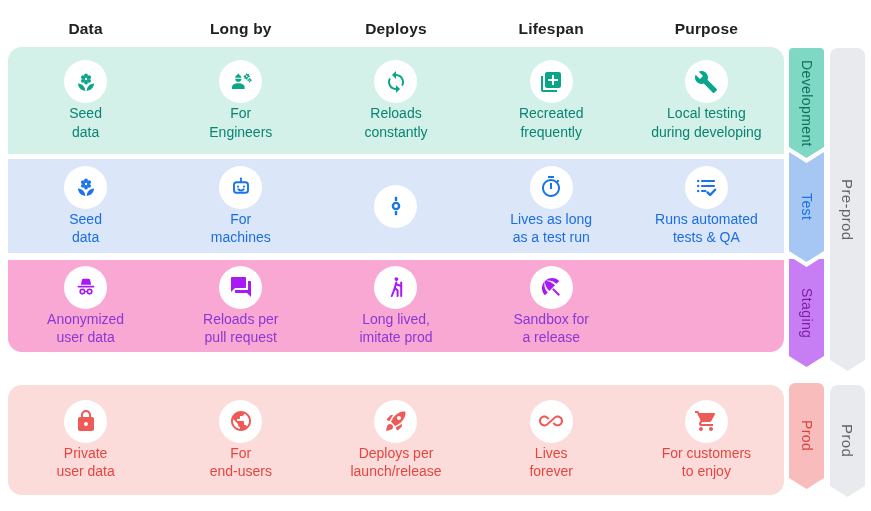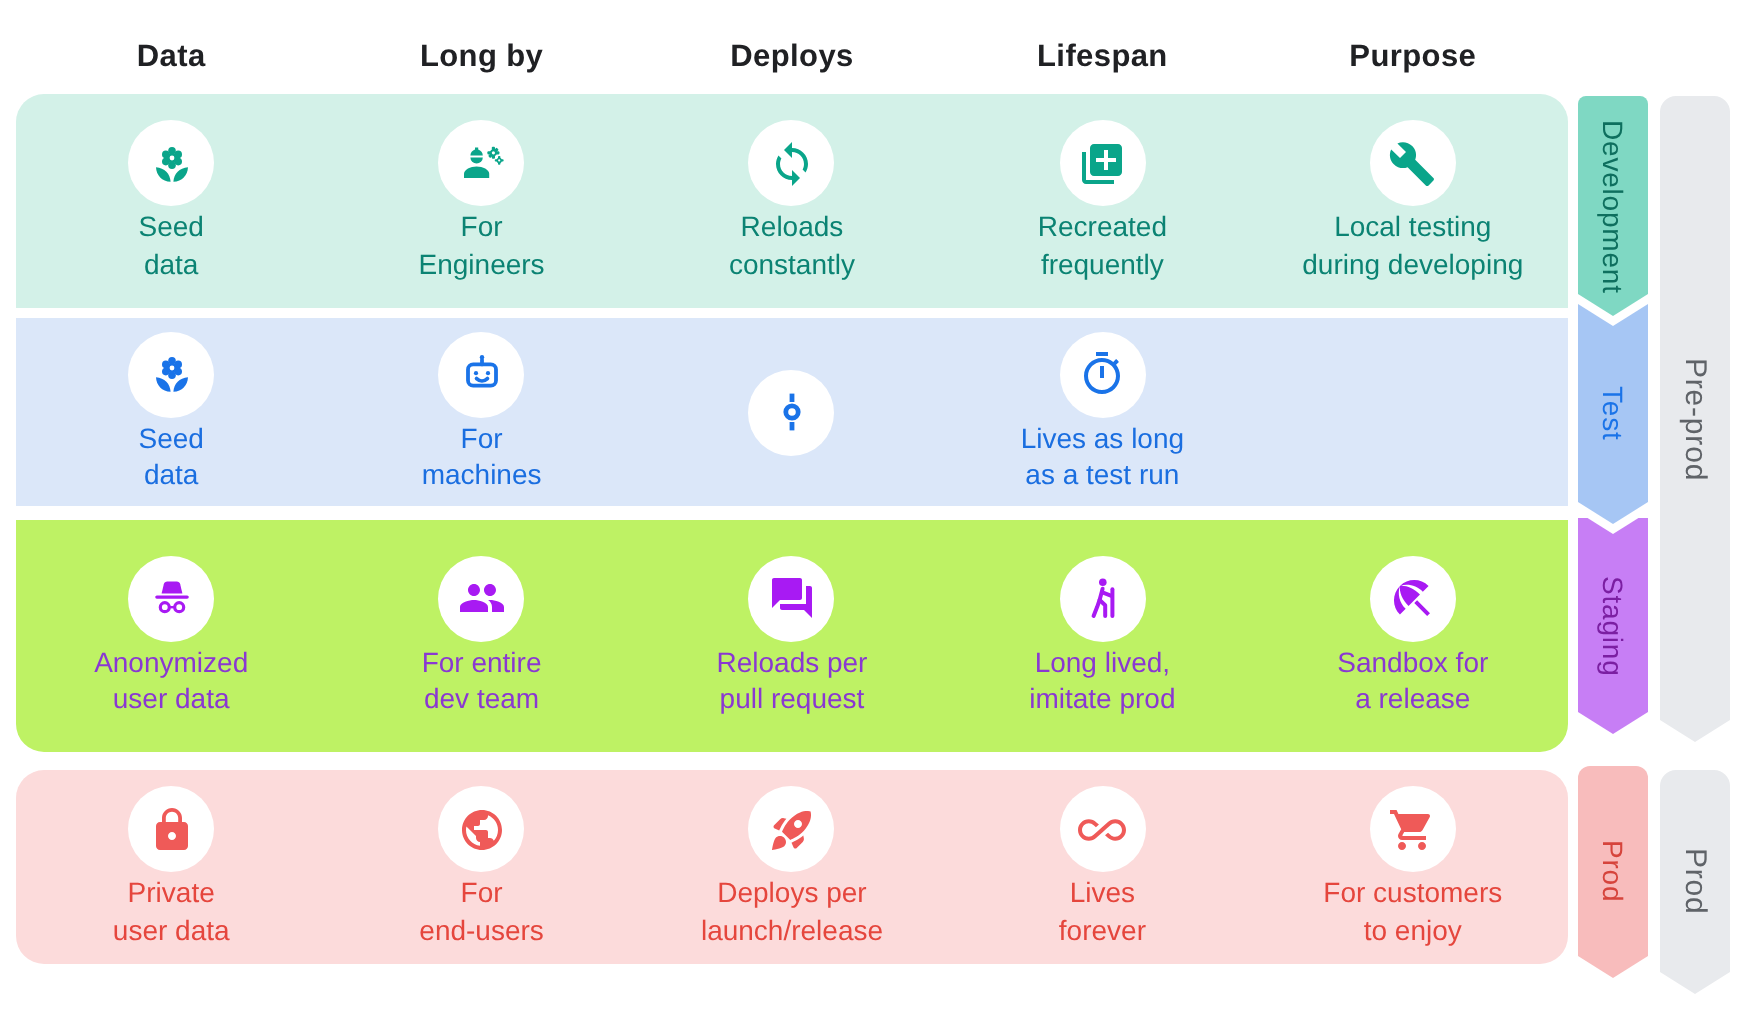--- a/index.html
+++ b/index.html
@@ -7,22 +7,22 @@
           font-family:"Liberation Sans",sans-serif;overflow:hidden;text-decoration:underline;}
 
   
   .hdr{position:absolute;left:8px;top:20px;width:776px;display:grid;grid-template-columns:repeat(5,1fr);}
   .hdr span{text-align:center;font-size:15.5px;font-weight:700;color:#202124;letter-spacing:.2px;}
 
   
   .row{position:absolute;left:8px;width:776px;display:grid;grid-template-columns:repeat(5,1fr);}
   .r1{top:47px;height:107px;background:#d3f1e8;border-radius:14px 14px 0 0;}
   .r2{top:159px;height:94px;background:#dbe7f9;}
-  .r3{top:260px;height:116px;background:#bef264;border-radius:0 0 14px 14px;}
-  .r4{top:385px;height:97px;background:#fcdbdb;border-radius:14px;}
+  .r3{top:260px;height:92px;background:#f9a8d4;border-radius:0 0 14px 14px;}
+  .r4{top:385px;height:110px;background:#fcdbdb;border-radius:14px;}
 
   .cell{display:flex;flex-direction:column;align-items:center;justify-content:center;}
   .circle{width:43px;height:43px;border-radius:50%;background:#fff;display:flex;
           align-items:center;justify-content:center;flex:0 0 auto;}
   .circle svg{width:24px;height:24px;display:block;}
   .lbl{margin-top:1px;font-size:14px;line-height:1.3;text-align:center;white-space:pre-line;}
 
   .r1 .circle{color:#0aa58a}.r1 .lbl{color:#0b8373}
   .r2 .circle{color:#1a73e8}.r2 .lbl{color:#1a6ee0}
   .r3 .circle{color:#a81af3}.r3 .lbl{color:#8a38d2}
@@ -179,44 +179,50 @@
     </div>
     <div class="cell">
       <div class="circle">
         <svg viewBox="0 0 24 24" fill="currentColor">
             <path d="M15 1H9v2h6V1zm-4 13h2V8h-2v6zm8.03-6.61l1.42-1.42c-.43-.51-.9-.99-1.41-1.41l-1.42 1.42C16.07 4.74 14.12 4 12 4c-4.97 0-9 4.03-9 9s4.02 9 9 9 9-4.03 9-9c0-2.12-.74-4.07-1.97-5.61zM12 20c-3.87 0-7-3.13-7-7s3.13-7 7-7 7 3.13 7 7-3.13 7-7 7z"></path>
           </svg>
       </div>
       <div class="lbl">Lives as long
 as a test run</div>
     </div>
+    <div class="cell">
+      <div class="circle">
+        <svg viewBox="0 0 24 24" fill="none" stroke="currentColor" stroke-width="2.2" stroke-linecap="round">
+            <circle cx="4.2" cy="6" r="1.2" fill="currentColor" stroke="none"></circle>
+            <line x1="8" y1="6" x2="20" y2="6"></line>
+            <circle cx="4.2" cy="11" r="1.2" fill="currentColor" stroke="none"></circle>
+            <line x1="8" y1="11" x2="20" y2="11"></line>
+            <circle cx="4.2" cy="16" r="1.2" fill="currentColor" stroke="none"></circle>
+            <line x1="8" y1="16" x2="11.5" y2="16"></line>
+            <path d="M13.5 17.4l2.6 2.6 5-5.3" stroke-width="2.4" stroke-linejoin="round"></path>
+          </svg>
+      </div>
+      <div class="lbl">Runs automated
+tests &amp; QA</div>
+    </div>
   </div>
 
   <div class="row r3">
     <div class="cell">
       <div class="circle">
         <svg viewBox="0 0 24 24" fill="currentColor">
             <path d="M16.1 5.1c-.2-.75-.9-1.3-1.7-1.3H9.6c-.8 0-1.5.55-1.7 1.3L6.8 9.7h10.4z"></path>
             <rect x="3.6" y="10.7" width="16.8" height="1.7" rx=".85"></rect>
             <circle cx="8.4" cy="16.6" r="2.25" fill="none" stroke="currentColor" stroke-width="1.6"></circle>
             <circle cx="15.6" cy="16.6" r="2.25" fill="none" stroke="currentColor" stroke-width="1.6"></circle>
             <rect x="10.6" y="16" width="2.8" height="1.2"></rect>
           </svg>
       </div>
       <div class="lbl">Anonymized
 user data</div>
-    </div>
-    <div class="cell">
-      <div class="circle">
-        <svg viewBox="0 0 24 24" fill="currentColor">
-            <path d="M16 11c1.66 0 2.99-1.34 2.99-3S17.66 5 16 5c-1.66 0-3 1.34-3 3s1.34 3 3 3zm-8 0c1.66 0 2.99-1.34 2.99-3S9.66 5 8 5C6.34 5 5 6.34 5 8s1.34 3 3 3zm0 2c-2.33 0-7 1.17-7 3.5V19h14v-2.5c0-2.33-4.67-3.5-7-3.5zm8 0c-.29 0-.62.02-.97.05 1.16.84 1.97 1.97 1.97 3.45V19h6v-2.5c0-2.33-4.67-3.5-7-3.5z"></path>
-          </svg>
-      </div>
-      <div class="lbl">For entire
-dev team</div>
     </div>
     <div class="cell">
       <div class="circle">
         <svg viewBox="0 0 24 24" fill="currentColor">
             <path d="M21 6h-2v9H6v2c0 .55.45 1 1 1h11l4 4V7c0-.55-.45-1-1-1zm-4 6V3c0-.55-.45-1-1-1H3c-.55 0-1 .45-1 1v14l4-4h10c.55 0 1-.45 1-1z"></path>
           </svg>
       </div>
       <div class="lbl">Reloads per
 pull request</div>
     </div>

